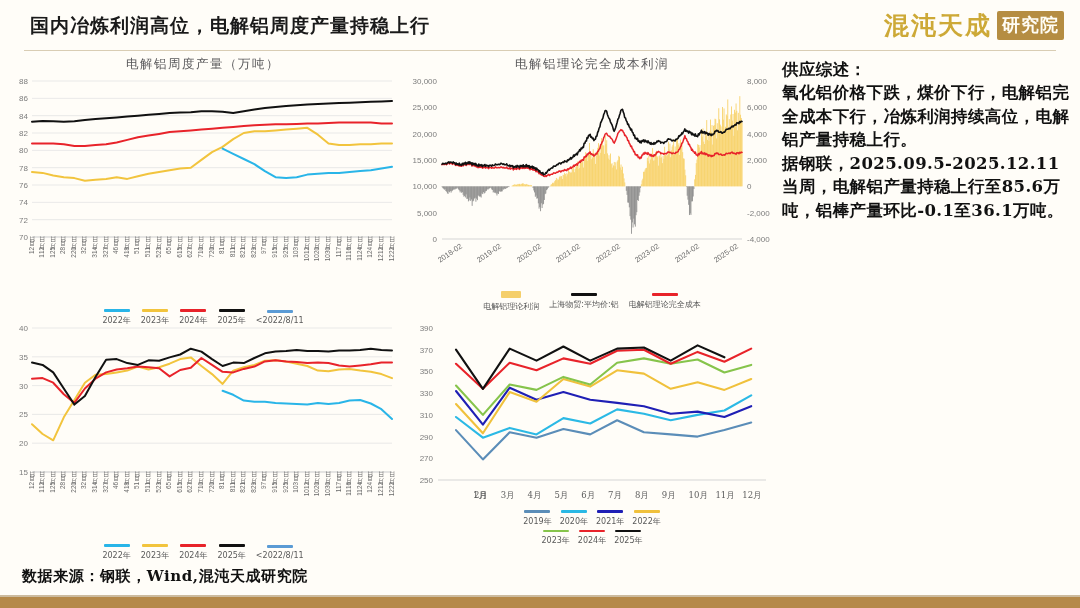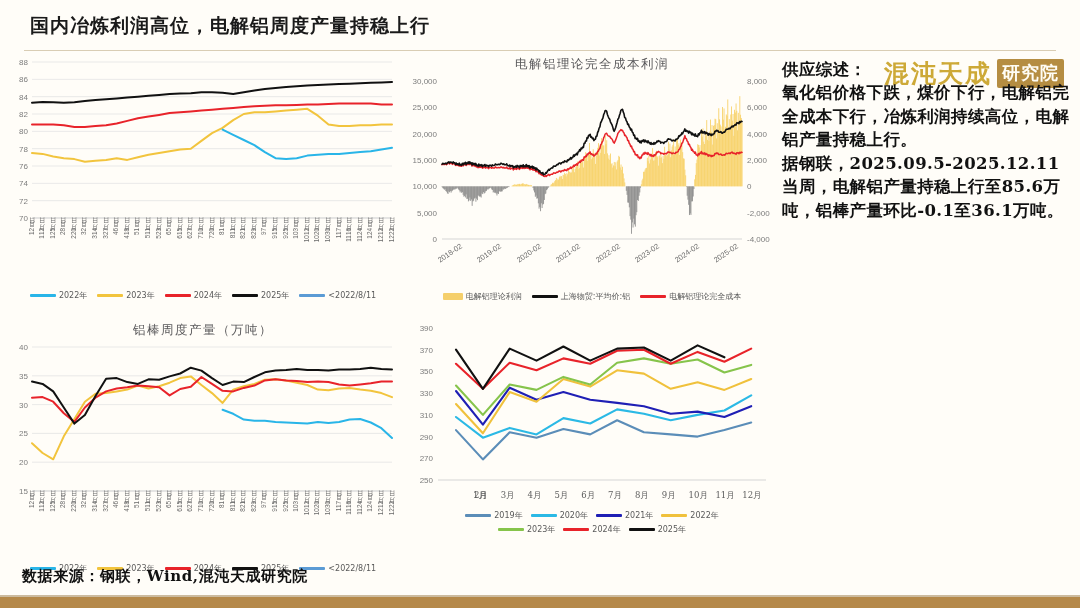--- a/index.html
+++ b/index.html
@@ -13,21 +13,21 @@
 
   
   .header{position:absolute;left:0;top:0;width:1080px;height:52px;}
   .header-title{
     position:absolute;left:30px;top:13px;
     font-size:19px;font-weight:700;color:#1a1a1a;
     font-family:"DejaVu Serif","Liberation Serif",serif;
     letter-spacing:1px;white-space:nowrap;
   }
   .header-rule{position:absolute;left:24px;top:50px;width:1032px;height:1px;background:#d9cdb4;}
-  .logo{position:absolute;right:16px;top:8px;height:34px;display:flex;align-items:center;gap:5px;margin-top:48px;}
+  .logo{position:absolute;right:16px;top:8px;height:34px;display:flex;align-items:center;gap:5px;}
   .logo-mark{
     font-size:25px;color:#c9a227;letter-spacing:2px;
     font-family:"DejaVu Serif","Liberation Serif",serif;font-weight:700;
     opacity:.92;
   }
   .logo-box{
     background:#b58d42;color:#fffdf5;font-size:18px;letter-spacing:1px;
     padding:2px 5px 3px;border-radius:2px;
     font-family:"DejaVu Serif","Liberation Serif",serif;font-weight:700;
   }
@@ -55,21 +55,21 @@
     white-space:nowrap;line-height:1;
     font-family:"Liberation Sans",sans-serif;
   }
   .xlabels-h{position:relative;height:16px;}
   .xlab-h{position:absolute;top:0;font-size:8.5px;color:#5d5d5d;white-space:nowrap;
           font-family:"DejaVu Serif","Liberation Serif",serif;}
   .xlab-rot{position:absolute;top:0;font-size:7.5px;color:#6a6a6a;white-space:nowrap;
           transform:rotate(-34deg);transform-origin:left top;font-family:"Liberation Sans",sans-serif;}
 
   .legend{display:flex;justify-content:center;align-items:center;gap:10px;flex-wrap:wrap;}
-  .lg{display:flex;align-items:center;gap:3px;}
+  .lg{display:flex;align-items:center;gap:3px;flex-direction:column;}
   .lg-line{display:inline-block;width:26px;height:2.6px;border-radius:1px;}
   .lg-swatch{display:inline-block;width:20px;height:7px;border-radius:1px;}
   .lg-txt{font-size:8px;color:#595959;white-space:nowrap;font-family:"DejaVu Sans",sans-serif;}
   .legend2{display:flex;justify-content:center;align-items:center;gap:8px;}
   .legend-rows{display:flex;flex-direction:column;gap:3px;align-items:center;}
 
   
   .sidetext{
     position:absolute;left:782px;top:58px;width:292px;
     font-size:16.5px;line-height:1.42;color:#111;
@@ -95,20 +95,21 @@
   <div class="header">
     <div class="header-title">国内冶炼利润高位，电解铝周度产量持稳上行</div>
     <div class="header-rule"></div>
     <div class="logo">
       <span class="logo-mark">混沌天成</span>
       <span class="logo-box">研究院</span>
     </div>
   </div>
 
   <div class="panel" style="left:8px;top:56px;width:390px;">
+    <div class="chart-title">电解铝周度产量（万吨）</div>
     <div class="plot">
       <svg id="svg-c1" width="390" height="172" viewBox="0 0 390 172">
           <line x1="24" x2="384" y1="162" y2="162" class="gridline"></line>
           <text x="20" y="165" class="ytick" text-anchor="end">70</text>
           <line x1="24" x2="384" y1="144.66666666666666" y2="144.66666666666666" class="gridline"></line>
           <text x="20" y="147.66666666666666" class="ytick" text-anchor="end">72</text>
           <line x1="24" x2="384" y1="127.33333333333334" y2="127.33333333333334" class="gridline"></line>
           <text x="20" y="130.33333333333334" class="ytick" text-anchor="end">74</text>
           <line x1="24" x2="384" y1="110" y2="110" class="gridline"></line>
           <text x="20" y="113" class="ytick" text-anchor="end">76</text>
@@ -631,21 +632,20 @@
           <span class="lg-txt">上海物贸:平均价:铝</span>
         </div>
         <div class="lg">
           <span class="lg-line" style="background: rgb(232, 35, 42);"></span>
           <span class="lg-txt">电解铝理论完全成本</span>
         </div>
       </div>
   </div>
 
   <div class="panel" style="left:8px;top:322px;width:390px;">
-    <div class="chart-title">铝棒周度产量（万吨）</div>
     <div class="plot">
       <svg id="svg-c3" width="390" height="160" viewBox="0 0 390 160">
           <line x1="24" x2="384" y1="150" y2="150" class="gridline"></line>
           <text x="20" y="153" class="ytick" text-anchor="end">15</text>
           <line x1="24" x2="384" y1="121.2" y2="121.2" class="gridline"></line>
           <text x="20" y="124.2" class="ytick" text-anchor="end">20</text>
           <line x1="24" x2="384" y1="92.4" y2="92.4" class="gridline"></line>
           <text x="20" y="95.4" class="ytick" text-anchor="end">25</text>
           <line x1="24" x2="384" y1="63.60000000000001" y2="63.60000000000001" class="gridline"></line>
           <text x="20" y="66.60000000000001" class="ytick" text-anchor="end">30</text>

